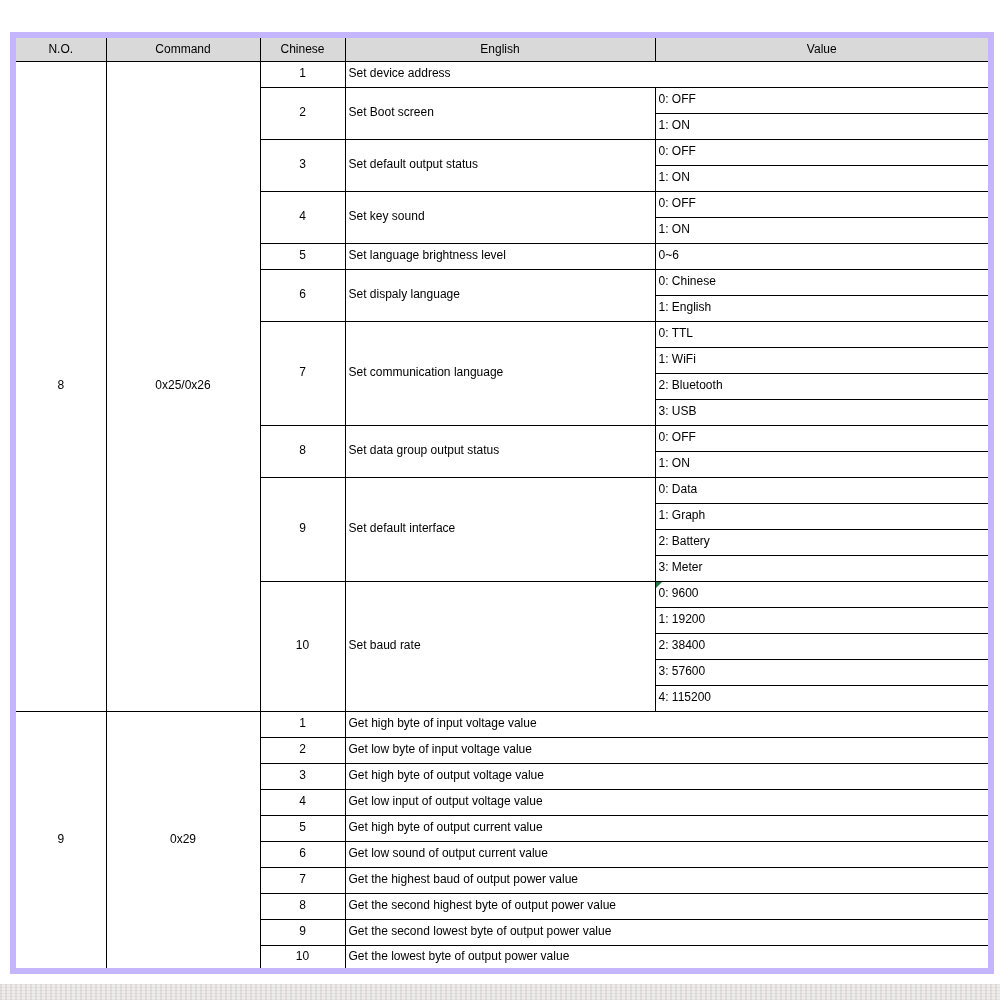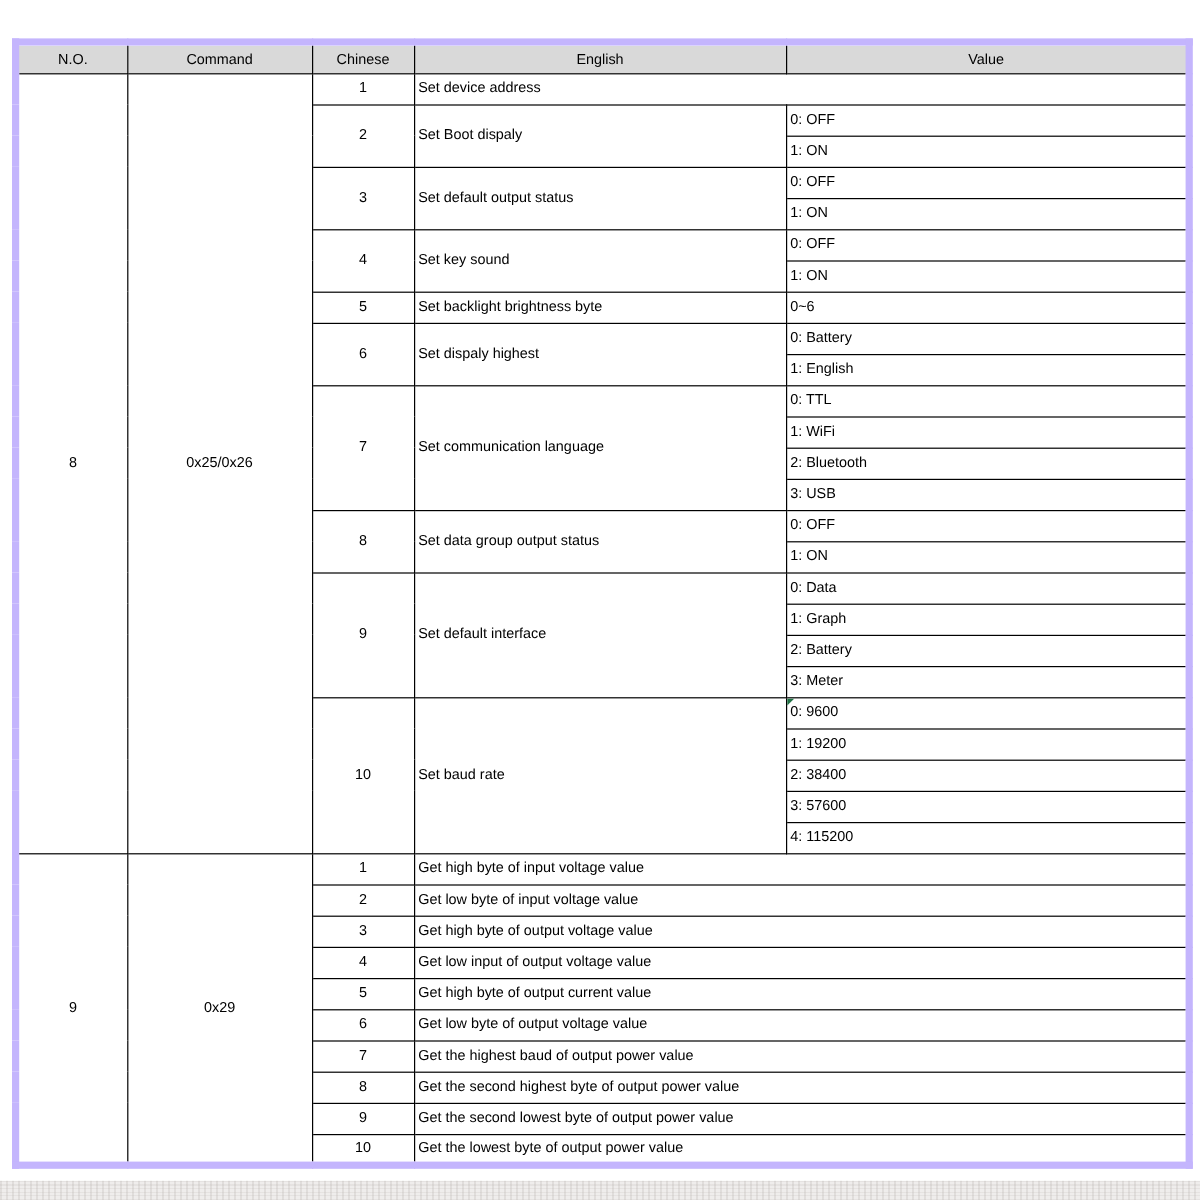--- a/index.html
+++ b/index.html
@@ -89,21 +89,21 @@
     </thead>
     <tbody>
         <tr>
           <td rowspan="25" colspan="1" class="no-cell cell-center no-cell">8</td>
           <td rowspan="25" colspan="1" class="command-cell cell-center command-cell">0x25/0x26</td>
           <td rowspan="1" colspan="1" class="register-cell cell-center register-cell">1</td>
           <td rowspan="1" colspan="2" class="function-cell cell-left function-cell">Set device address</td>
         </tr>
         <tr>
           <td rowspan="2" colspan="1" class="register-cell cell-center register-cell">2</td>
-          <td rowspan="2" colspan="1" class="function-cell cell-left function-cell">Set Boot dispaly</td>
+          <td rowspan="2" colspan="1" class="function-cell cell-left function-cell">Set Boot screen</td>
           <td rowspan="1" colspan="1" class="value-cell cell-left value-cell">0: OFF</td>
         </tr>
         <tr>
           <td rowspan="1" colspan="1" class="value-cell cell-left value-cell">1: ON</td>
         </tr>
         <tr>
           <td rowspan="2" colspan="1" class="register-cell cell-center register-cell">3</td>
           <td rowspan="2" colspan="1" class="function-cell cell-left function-cell">Set default output status</td>
           <td rowspan="1" colspan="1" class="value-cell cell-left value-cell">0: OFF</td>
         </tr>
@@ -113,27 +113,27 @@
         <tr>
           <td rowspan="2" colspan="1" class="register-cell cell-center register-cell">4</td>
           <td rowspan="2" colspan="1" class="function-cell cell-left function-cell">Set key sound</td>
           <td rowspan="1" colspan="1" class="value-cell cell-left value-cell">0: OFF</td>
         </tr>
         <tr>
           <td rowspan="1" colspan="1" class="value-cell cell-left value-cell">1: ON</td>
         </tr>
         <tr>
           <td rowspan="1" colspan="1" class="register-cell cell-center register-cell">5</td>
-          <td rowspan="1" colspan="1" class="function-cell cell-left function-cell">Set backlight brightness byte</td>
+          <td rowspan="1" colspan="1" class="function-cell cell-left function-cell">Set language brightness level</td>
           <td rowspan="1" colspan="1" class="value-cell cell-left value-cell">0~6</td>
         </tr>
         <tr>
           <td rowspan="2" colspan="1" class="register-cell cell-center register-cell">6</td>
-          <td rowspan="2" colspan="1" class="function-cell cell-left function-cell">Set dispaly highest</td>
-          <td rowspan="1" colspan="1" class="value-cell cell-left value-cell">0: Battery</td>
+          <td rowspan="2" colspan="1" class="function-cell cell-left function-cell">Set dispaly language</td>
+          <td rowspan="1" colspan="1" class="value-cell cell-left value-cell">0: Chinese</td>
         </tr>
         <tr>
           <td rowspan="1" colspan="1" class="value-cell cell-left value-cell">1: English</td>
         </tr>
         <tr>
           <td rowspan="4" colspan="1" class="register-cell cell-center register-cell">7</td>
           <td rowspan="4" colspan="1" class="function-cell cell-left function-cell">Set communication language</td>
           <td rowspan="1" colspan="1" class="value-cell cell-left value-cell">0: TTL</td>
         </tr>
         <tr>
@@ -201,21 +201,21 @@
         <tr>
           <td rowspan="1" colspan="1" class="register-cell cell-center register-cell">4</td>
           <td rowspan="1" colspan="2" class="function-cell cell-left function-cell">Get low input of output voltage value</td>
         </tr>
         <tr>
           <td rowspan="1" colspan="1" class="register-cell cell-center register-cell">5</td>
           <td rowspan="1" colspan="2" class="function-cell cell-left function-cell">Get high byte of output current value</td>
         </tr>
         <tr>
           <td rowspan="1" colspan="1" class="register-cell cell-center register-cell">6</td>
-          <td rowspan="1" colspan="2" class="function-cell cell-left function-cell">Get low byte of output voltage value</td>
+          <td rowspan="1" colspan="2" class="function-cell cell-left function-cell">Get low sound of output current value</td>
         </tr>
         <tr>
           <td rowspan="1" colspan="1" class="register-cell cell-center register-cell">7</td>
           <td rowspan="1" colspan="2" class="function-cell cell-left function-cell">Get the highest baud of output power value</td>
         </tr>
         <tr>
           <td rowspan="1" colspan="1" class="register-cell cell-center register-cell">8</td>
           <td rowspan="1" colspan="2" class="function-cell cell-left function-cell">Get the second highest byte of output power value</td>
         </tr>
         <tr>

